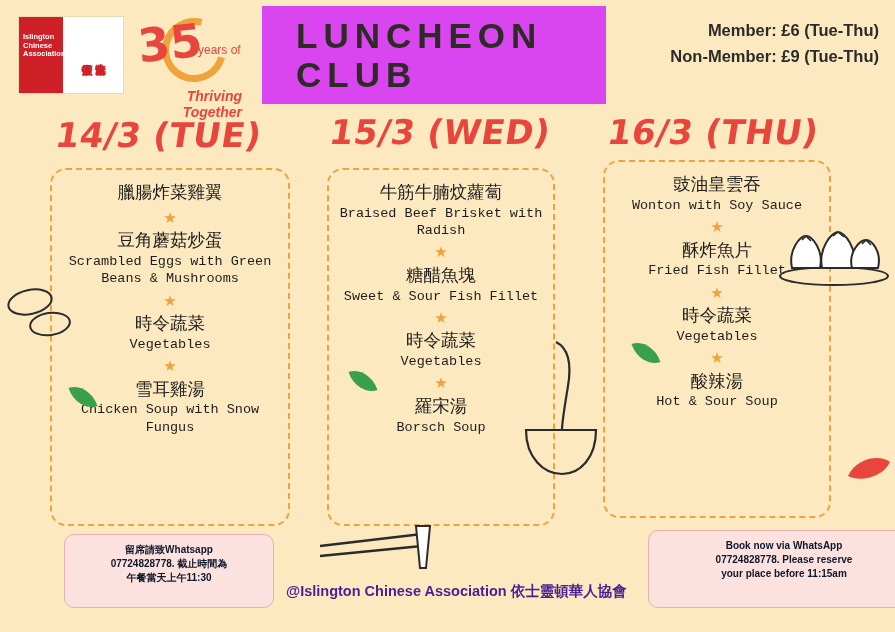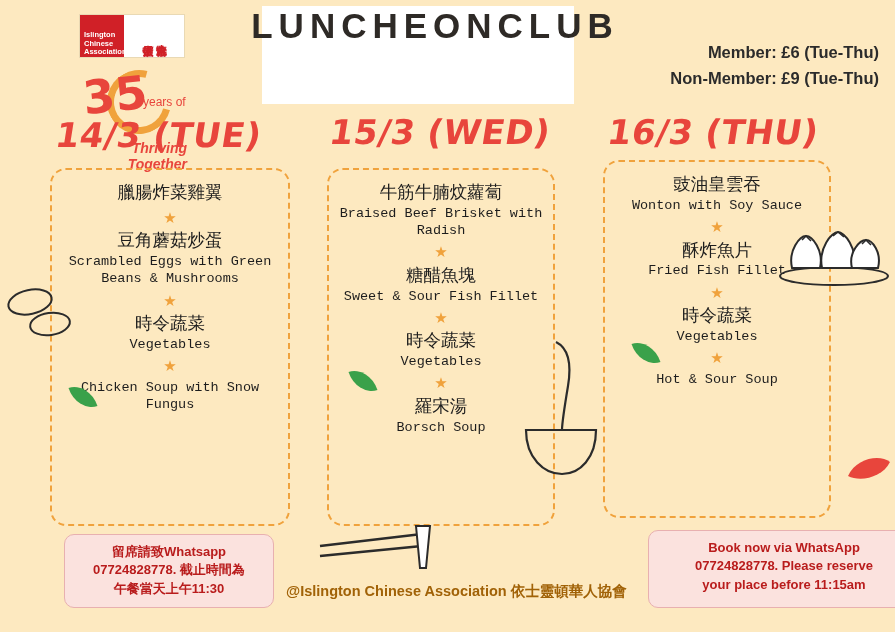--- a/index.html
+++ b/index.html
@@ -12,21 +12,21 @@
     position: relative;
   }
 
   
   .header {
     position: absolute; top: 0; left: 0; width: 895px; height: 110px;
   }
   .logo-box {
     position: absolute; left: 18px; top: 14px;
     width: 228px; height: 82px;
-    display: flex; align-items: center; gap: 8px; flex-direction: column;
+    display: flex; align-items: center; gap: 8px;
   }
   .ica-logo {
     width: 106px; height: 78px; background: #ffffff;
     border: 1px solid #e9d9b4;
     display: flex; align-items: stretch;
   }
   .ica-logo .red-block {
     width: 44px; background: #d02027; color: #fff;
     font-size: 7.5px; line-height: 1.15; font-weight: bold;
     padding: 16px 3px 0 4px;
@@ -63,33 +63,33 @@
   .anniv .ring {
     position: absolute; left: 30px; top: 4px;
     width: 64px; height: 64px; border: 7px solid #f0a23c;
     border-radius: 50%;
     border-right-color: transparent;
     transform: rotate(-30deg);
   }
 
   .title-plate {
     position: absolute; left: 262px; top: 6px;
-    width: 312px; height: 98px;
-    background: #ffffff;
-    display: flex; flex-direction: row; justify-content: center;
+    width: 344px; height: 98px;
+    background: #d946ef;
+    display: flex; flex-direction: column; justify-content: center;
     padding-left: 34px;
   }
   .title-plate .line {
     font-size: 35px; font-weight: bold; letter-spacing: 6px;
     color: #2e2a26; line-height: 1.12;
     font-family: "Liberation Sans", sans-serif;
   }
 
   .price-box {
-    position: absolute; right: 16px; top: 40px;
+    position: absolute; right: 16px; top: 18px;
     text-align: right;
   }
   .price-box div {
     font-size: 16.5px; font-weight: bold; color: #2b2b2b; line-height: 1.55;
   }
 
   
   .day-head {
     position: absolute;
     font-size: 34px; font-weight: bold; color: #e8453c;
@@ -127,27 +127,27 @@
 
   
   .note-box {
     position: absolute;
     border: 1.5px solid #e8b0b0;
     border-radius: 10px;
     background: #fbe2de;
     padding: 8px 10px;
     text-align: center;
   }
-  .note-box div { font-size: 13px; font-weight: bold; color: #b91c1c; line-height: 1.42; }
+  .note-box div { font-size: 10px; font-weight: bold; color: #0f172a; line-height: 1.42; }
   #note-left  { left: 64px;  top: 534px; width: 210px; height: 74px; }
   #note-right { left: 648px; top: 530px; width: 272px; height: 78px; }
 
   .handle {
     position: absolute; left: 286px; top: 582px;
-    font-size: 14.5px; font-weight: bold; color: #a16207;
+    font-size: 14.5px; font-weight: bold; color: #4c1d95;
   }
 
   
   .deco { position: absolute; pointer-events: none; }
   .leaf {
     width: 22px; height: 26px; background: #3aa14a;
     border-radius: 0 100% 0 100%;
     display: inline-block;
   }
   #leaf0 { left: 72px;  top: 384px; transform: rotate(-18deg); }
@@ -209,20 +209,21 @@
     <div class="cn">豆角蘑菇炒蛋</div>
     <div class="en">Scrambled Eggs with Green Beans &amp; Mushrooms</div>
   </div>
   <div class="star">★</div>
   <div class="dish">
     <div class="cn">時令蔬菜</div>
     <div class="en">Vegetables</div>
   </div>
   <div class="star">★</div>
   <div class="dish">
+    <div class="cn">雪耳雞湯</div>
     <div class="en">Chicken Soup with Snow Fungus</div>
   </div>
 </div>
 
 <div class="menu-card" id="card1">
   <div class="dish">
     <div class="cn">牛筋牛腩炆蘿蔔</div>
     <div class="en">Braised Beef Brisket with Radish</div>
   </div>
   <div class="star">★</div>
@@ -252,20 +253,21 @@
     <div class="cn">酥炸魚片</div>
     <div class="en">Fried Fish Fillet</div>
   </div>
   <div class="star">★</div>
   <div class="dish">
     <div class="cn">時令蔬菜</div>
     <div class="en">Vegetables</div>
   </div>
   <div class="star">★</div>
   <div class="dish">
+    <div class="cn">酸辣湯</div>
     <div class="en">Hot &amp; Sour Soup</div>
   </div>
 </div>
 
 <div class="note-box" id="note-left">
   <div>留席請致Whatsapp</div>
   <div>07724828778. 截止時間為</div>
   <div>午餐當天上午11:30</div>
 </div>
 

